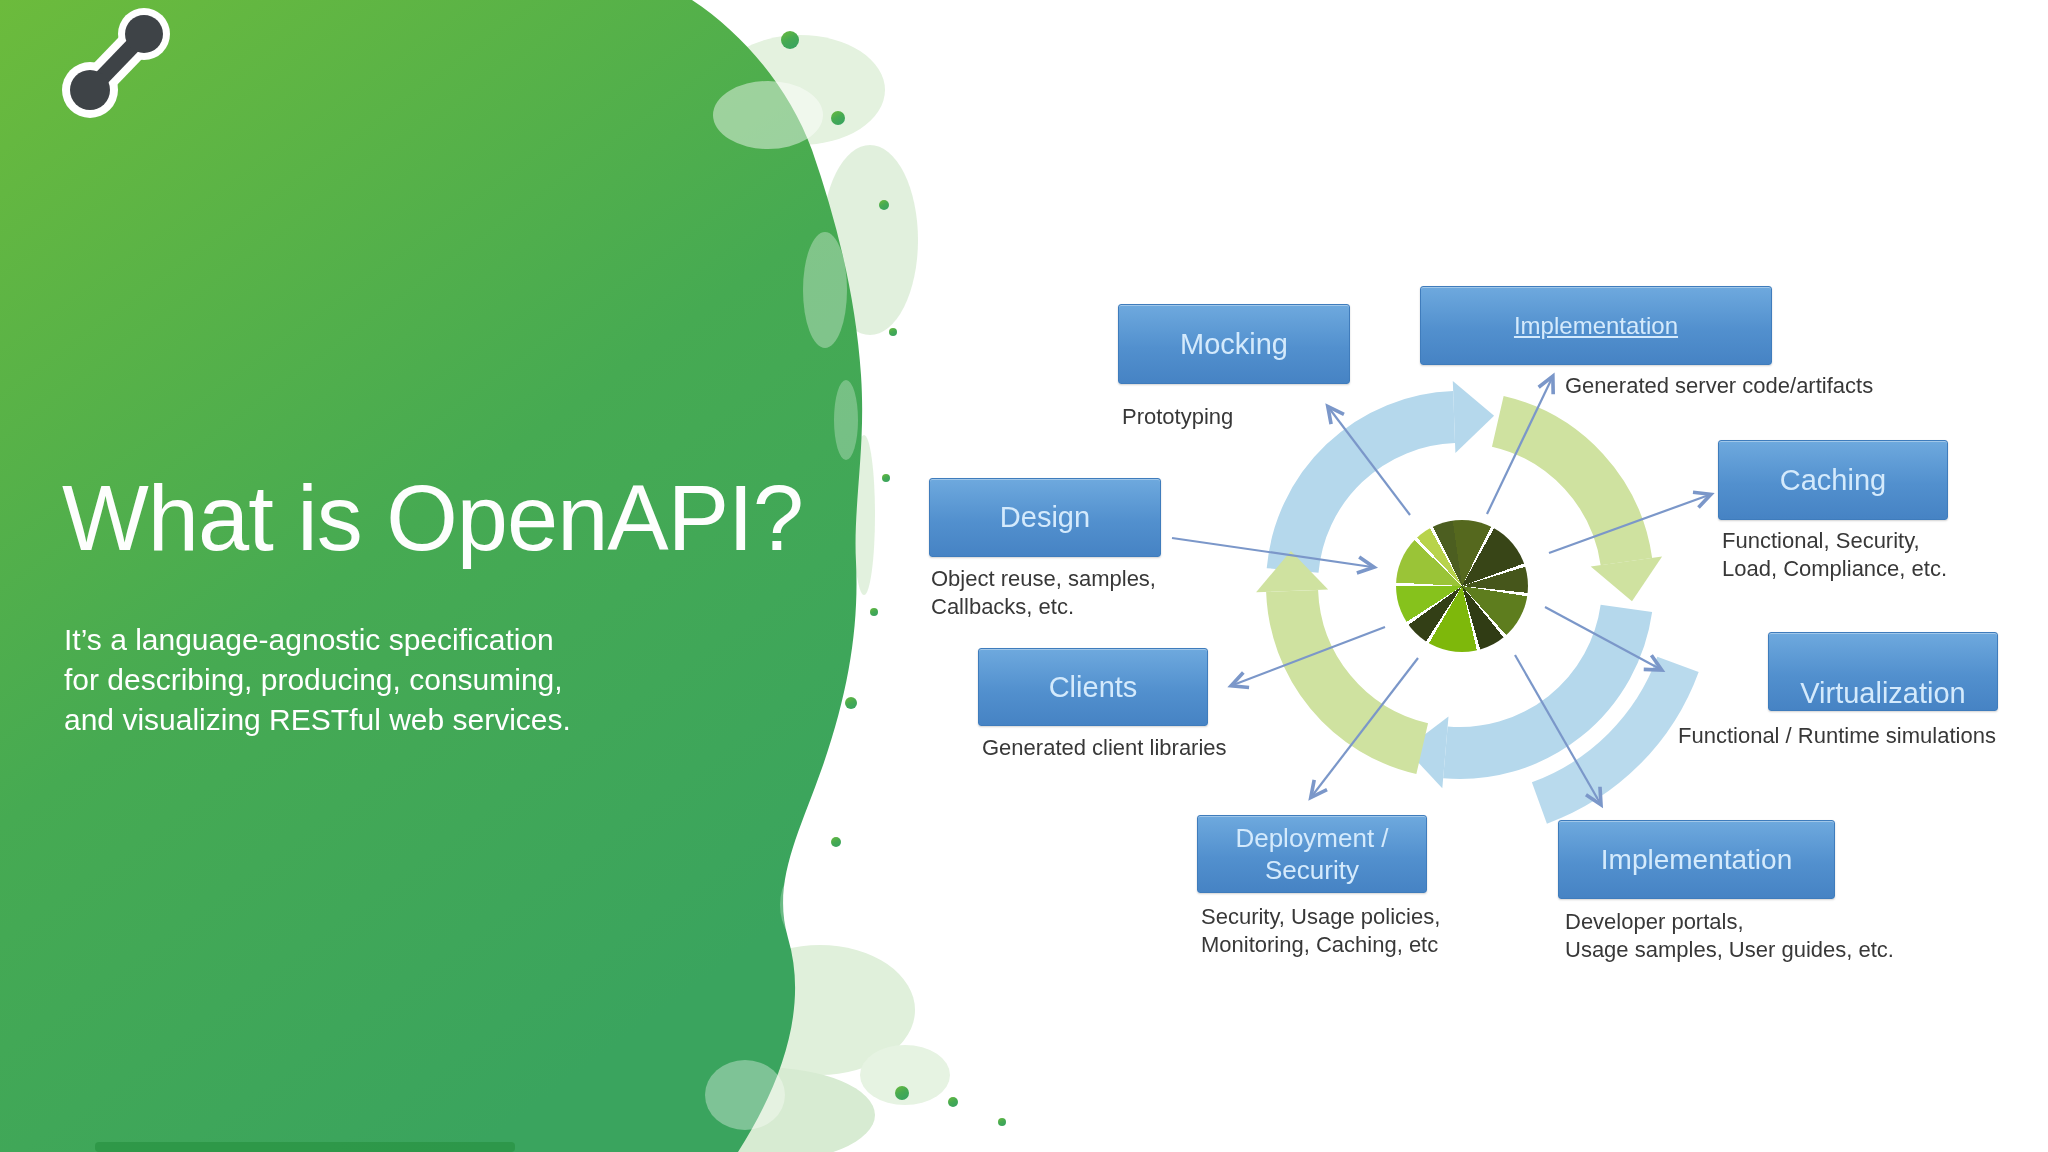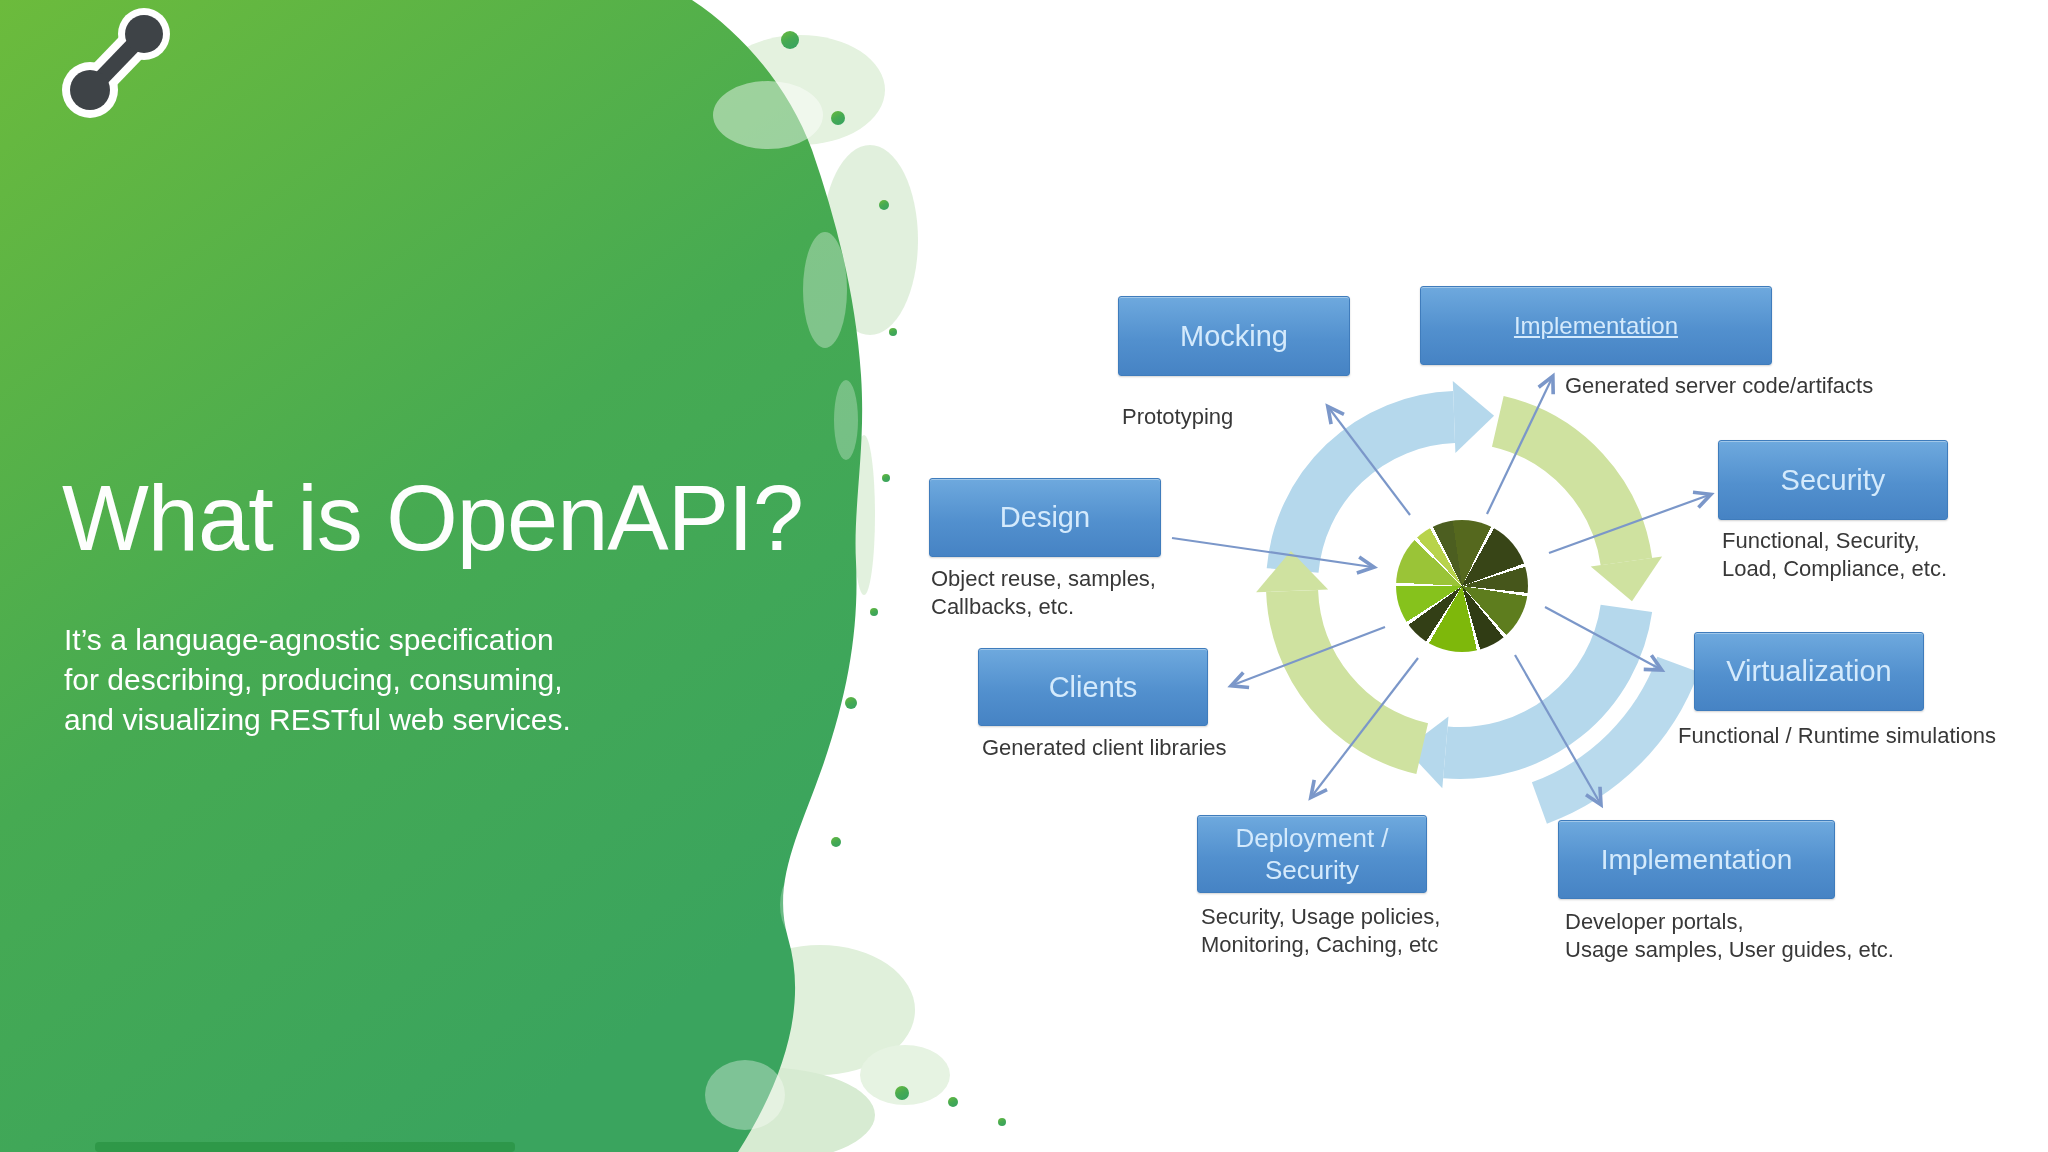--- a/index.html
+++ b/index.html
@@ -27,27 +27,27 @@
     background:linear-gradient(180deg,#6ea9de 0%,#5290ce 55%,#4683c4 100%);
     border:1px solid #3f7cbc;border-radius:3px;
     box-shadow:inset 0 1px 0 rgba(255,255,255,.35), 0 1px 2px rgba(0,0,0,.18);
     color:#d4eafc;font-size:29px;
   }
   .caption{
     position:absolute;color:#383838;font-size:22px;line-height:28px;white-space:nowrap;
   }
   .design-box        {left:929px; top:478px; width:230px;height:77px;}
   .design-cap        {left:931px; top:565px;}
-  .mocking-box       {left:1118px;top:296px; width:230px;height:78px;}
+  .mocking-box       {left:1118px;top:304px; width:230px;height:78px;}
   .mocking-cap       {left:1122px;top:403px;}
   .implementation-box{left:1420px;top:286px; width:350px;height:77px;font-size:24px;text-decoration:underline;}
   .implementation-cap{left:1565px;top:372px;}
   .testing-box       {left:1718px;top:440px; width:228px;height:78px;}
   .testing-cap       {left:1722px;top:527px;}
-  .virtualization-box{left:1694px;top:632px; width:228px;height:77px;}
+  .virtualization-box{left:1768px;top:632px; width:228px;height:77px;align-items:flex-end;}
   .virtualization-cap{left:1678px;top:722px;}
   .clients-box       {left:978px; top:648px; width:228px;height:76px;}
   .clients-cap       {left:982px; top:734px;}
   .deployment-box    {left:1197px;top:815px; width:230px;height:78px;font-size:26px;line-height:1.25;padding:0 22px;box-sizing:border-box;}
   .deployment-cap    {left:1201px;top:903px;}
   .documentation-box {left:1558px;top:820px; width:275px;height:77px;font-size:28px;}
   .documentation-cap {left:1565px;top:908px;}
 
   
   .logo-wheel{
@@ -195,21 +195,21 @@
   </div>
 
   <div class="node-box implementation-box">
     <span>Implementation</span>
   </div>
   <div class="caption implementation-cap">
     <div>Generated server code/artifacts</div>
   </div>
 
   <div class="node-box testing-box">
-    <span>Security</span>
+    <span>Caching</span>
   </div>
   <div class="caption testing-cap">
     <div>Functional, Security,</div>
     <div>Load, Compliance, etc.</div>
   </div>
 
   <div class="node-box virtualization-box">
     <span>Virtualization</span>
   </div>
   <div class="caption virtualization-cap">

